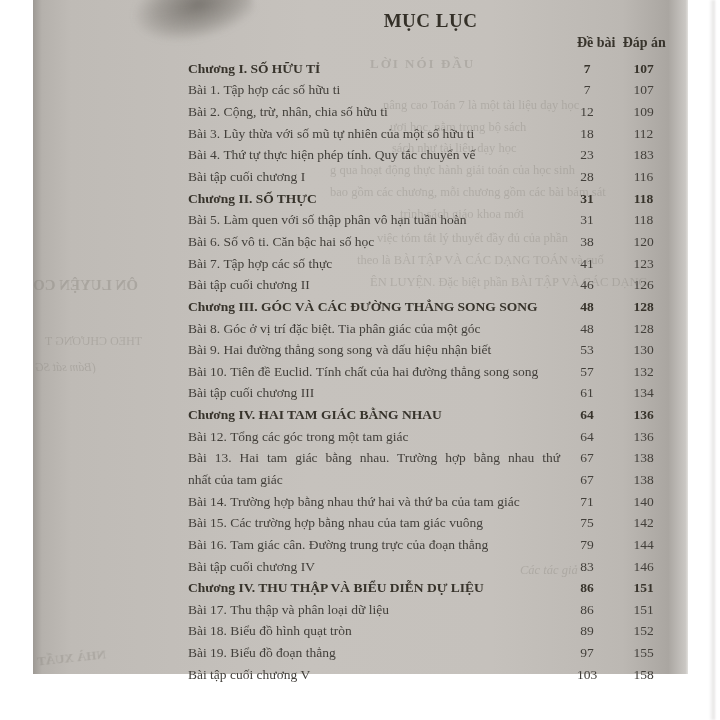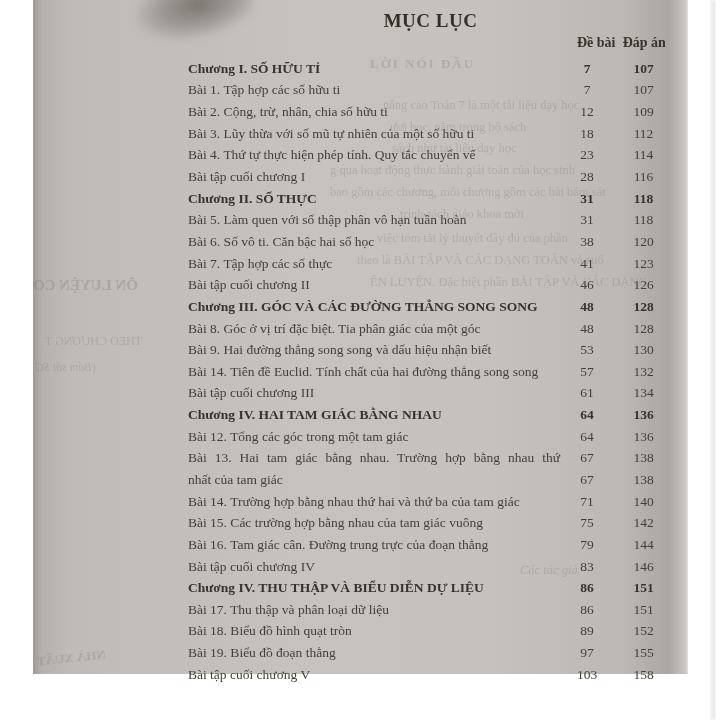--- a/index.html
+++ b/index.html
@@ -104,21 +104,21 @@
     <div class="dap">109</div>
   </div>
       <div class="row">
     <div class="lbl">Bài 3. Lũy thừa với số mũ tự nhiên của một số hữu ti</div>
     <div class="de">18</div>
     <div class="dap">112</div>
   </div>
       <div class="row">
     <div class="lbl">Bài 4. Thứ tự thực hiện phép tính. Quy tắc chuyển vế</div>
     <div class="de">23</div>
-    <div class="dap">114</div>
+    <div class="dap">183</div>
   </div>
       <div class="row">
     <div class="lbl">Bài tập cuối chương I</div>
     <div class="de">28</div>
     <div class="dap">116</div>
   </div>
       <div class="row bold">
     <div class="lbl">Chương II. SỐ THỰC</div>
     <div class="de">31</div>
     <div class="dap">118</div>
@@ -152,21 +152,21 @@
     <div class="lbl">Bài 8. Góc ở vị trí đặc biệt. Tia phân giác của một góc</div>
     <div class="de">48</div>
     <div class="dap">128</div>
   </div>
       <div class="row">
     <div class="lbl">Bài 9. Hai đường thẳng song song và dấu hiệu nhận biết</div>
     <div class="de">53</div>
     <div class="dap">130</div>
   </div>
       <div class="row">
-    <div class="lbl">Bài 14. Tiên đề Euclid. Tính chất của hai đường thẳng song song</div>
+    <div class="lbl">Bài 10. Tiên đề Euclid. Tính chất của hai đường thẳng song song</div>
     <div class="de">57</div>
     <div class="dap">132</div>
   </div>
       <div class="row">
     <div class="lbl">Bài tập cuối chương III</div>
     <div class="de">61</div>
     <div class="dap">134</div>
   </div>
       <div class="row bold">
     <div class="lbl">Chương IV. HAI TAM GIÁC BẰNG NHAU</div>

